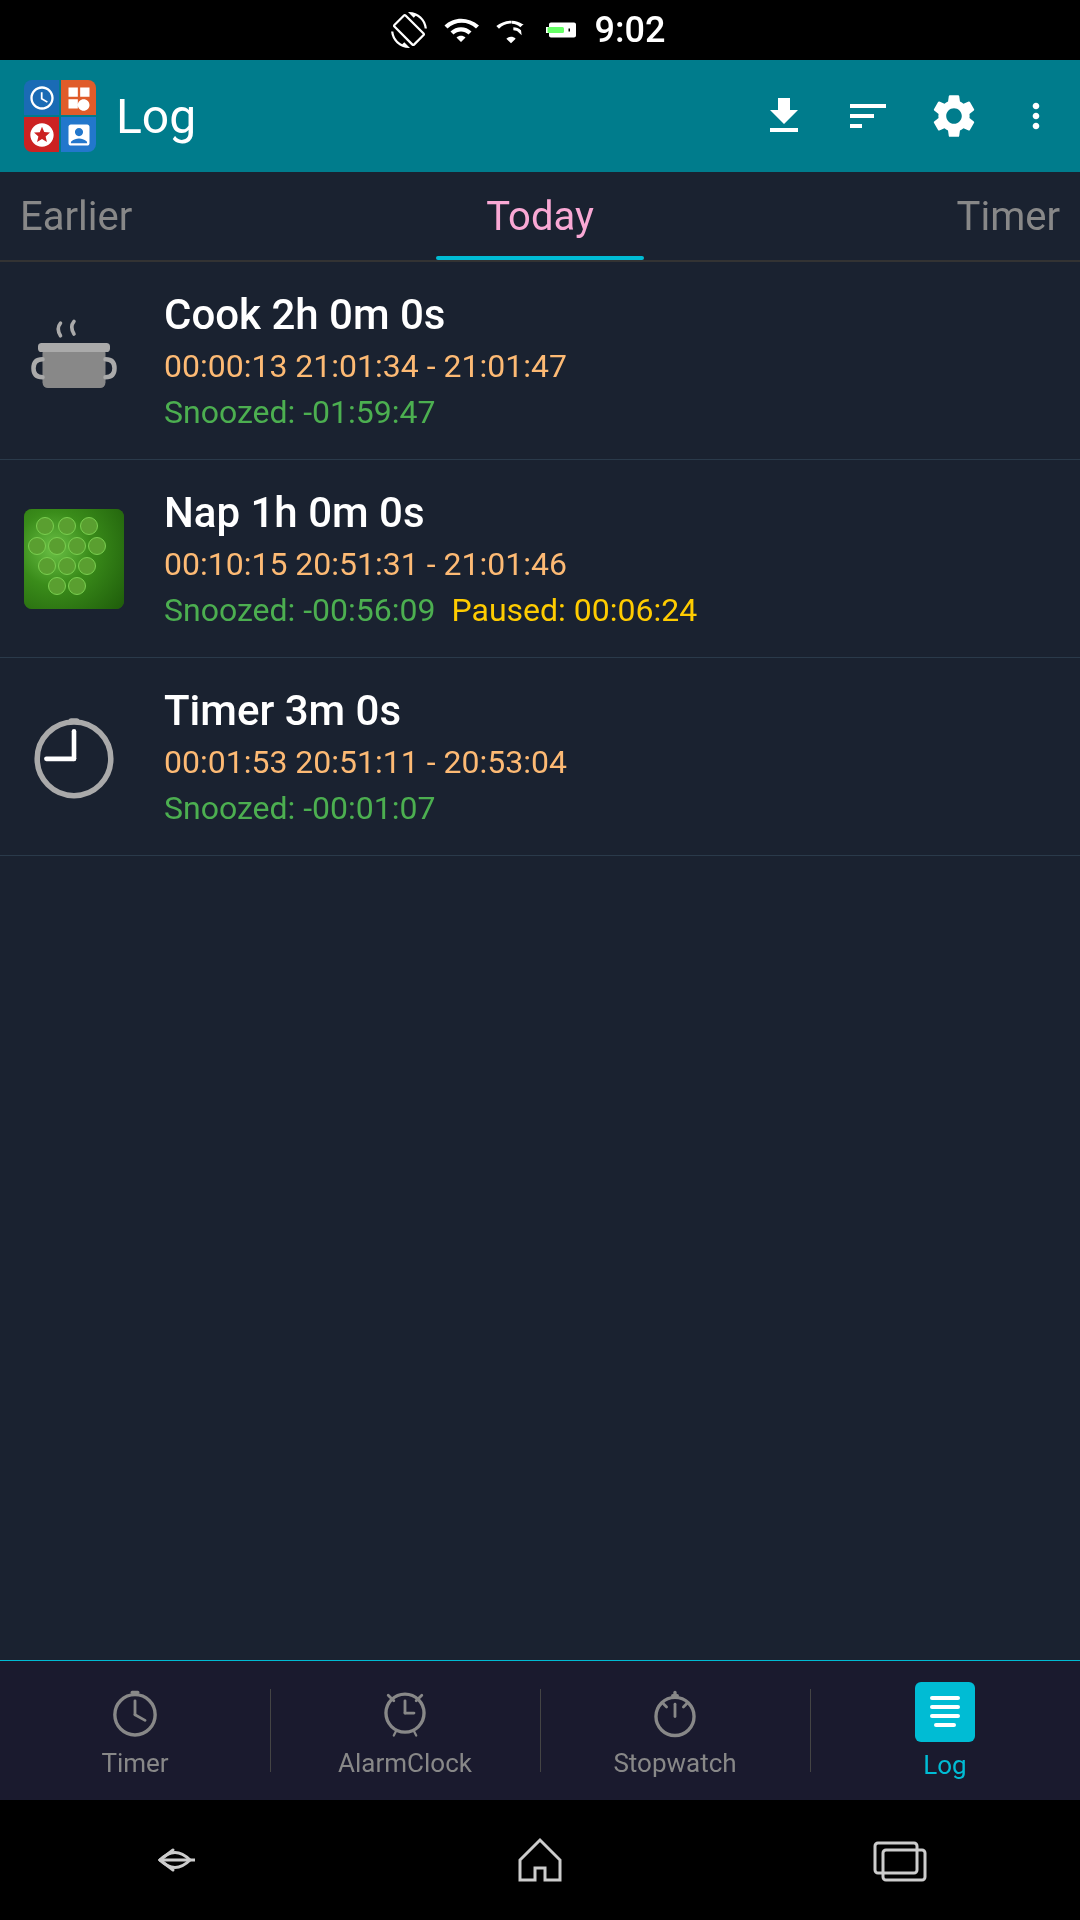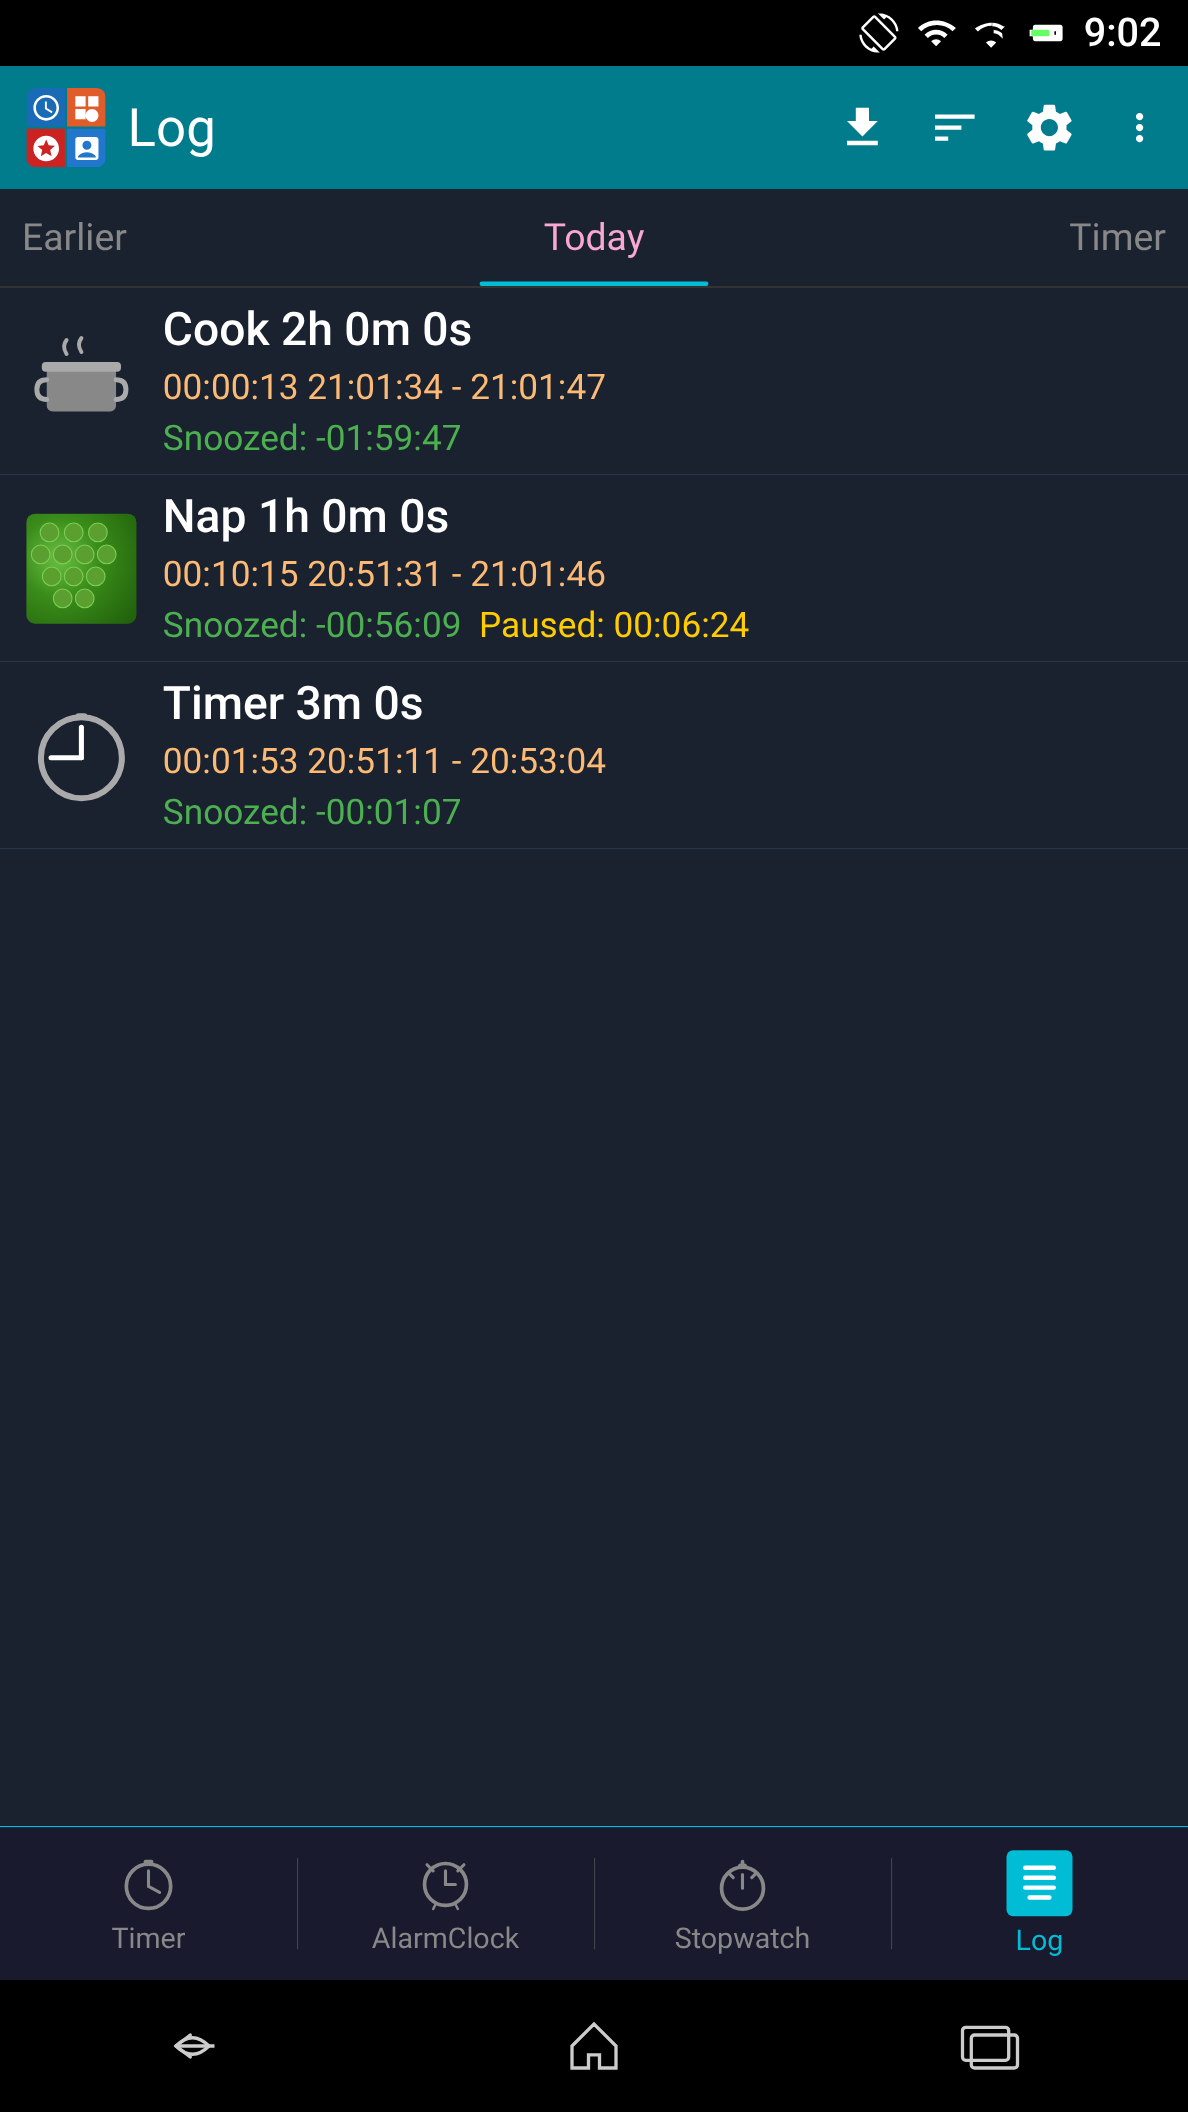--- a/index.html
+++ b/index.html
@@ -14,21 +14,21 @@
       position: relative;
     }
 
     
     .status-bar {
       width: 100%;
       height: 60px;
       background: #000000;
       display: flex;
       align-items: center;
-      justify-content: flex-end;
+      justify-content: center;
       padding-right: 24px;
       gap: 16px;
     }
     .status-icons {
       display: flex;
       align-items: center;
       gap: 14px;
     }
     .status-time {
       font-size: 36px;
@@ -85,21 +85,21 @@
       background: #1a2230;
       display: flex;
       align-items: stretch;
       border-bottom: 2px solid #333;
     }
     .tab-item {
       flex: 1;
       display: flex;
       align-items: center;
       justify-content: center;
-      font-size: 34px;
+      font-size: 40px;
       color: #888;
       cursor: pointer;
       position: relative;
     }
     .tab-item.active {
       color: #f9a8d4;
     }
     .tab-item.active::after {
       content: '';
       position: absolute;
@@ -115,23 +115,23 @@
 
     
     .log-list {
       width: 100%;
       flex: 1;
     }
     .log-item {
       width: 100%;
       display: flex;
       align-items: center;
-      padding: 14px 24px;
+      padding: 28px 24px;
       border-bottom: 1px solid #2a3a4a;
-      gap: 24px;
+      gap: 40px;
       background: #1a2230;
     }
     .log-icon {
       width: 100px;
       height: 100px;
       flex-shrink: 0;
       display: flex;
       align-items: center;
       justify-content: center;
       border-radius: 8px;

